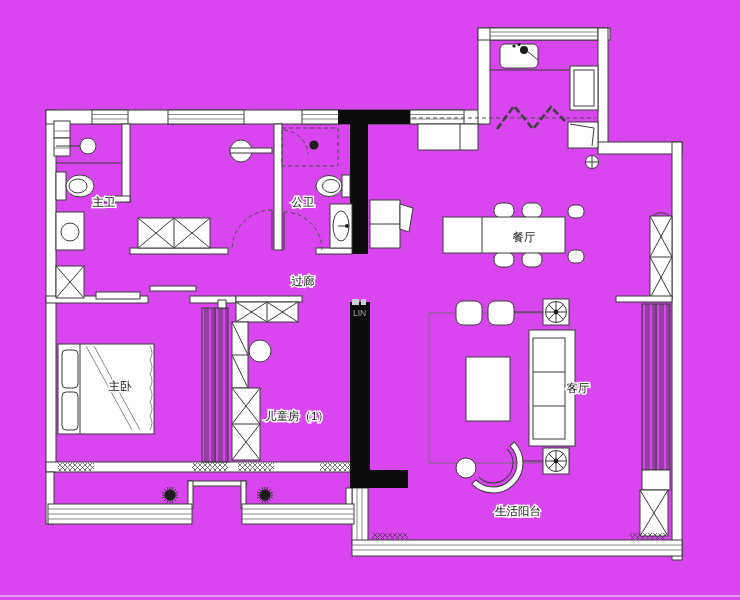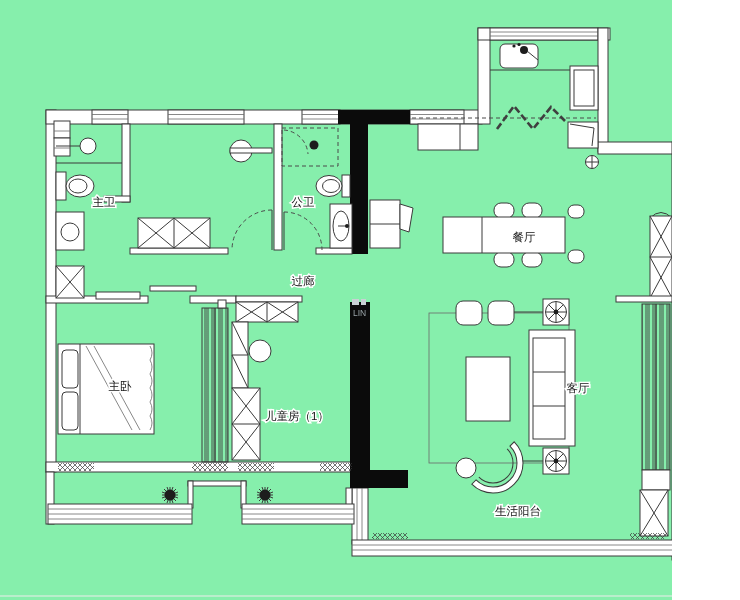--- a/index.html
+++ b/index.html
@@ -1,16 +1,16 @@
 <!DOCTYPE html>
 <html><head>
 <meta charset="utf-8">
 <style>
   html,body{margin:0;padding:0;background:#fff;}
-  .stage{position:relative;width:672px;height:600px;background:#86efac;overflow:hidden;
+  .stage{position:relative;width:740px;height:600px;background:#d946ef;overflow:hidden;
          font-family:"Liberation Sans",sans-serif;}
   svg{display:block}
   .wall{fill:#ffffff;stroke:#3a3a3a;stroke-width:1;}
   .blk{fill:#0b0b0b;stroke:none;}
   .ln{stroke:#3a3a3a;stroke-width:1;fill:none;}
   .thin{stroke:#6a6a6a;stroke-width:.8;fill:none;}
   .dash{stroke:#4a4a4a;stroke-width:1;fill:none;stroke-dasharray:4 3;}
   .fix{fill:#ffffff;stroke:#3a3a3a;stroke-width:1;}
   .fill-dark{fill:#1d1d1d;stroke:none;}
   .lbl{font-size:11.5px;fill:#151515;text-anchor:middle;paint-order:stroke;stroke:#ffffff;stroke-width:3px;}

